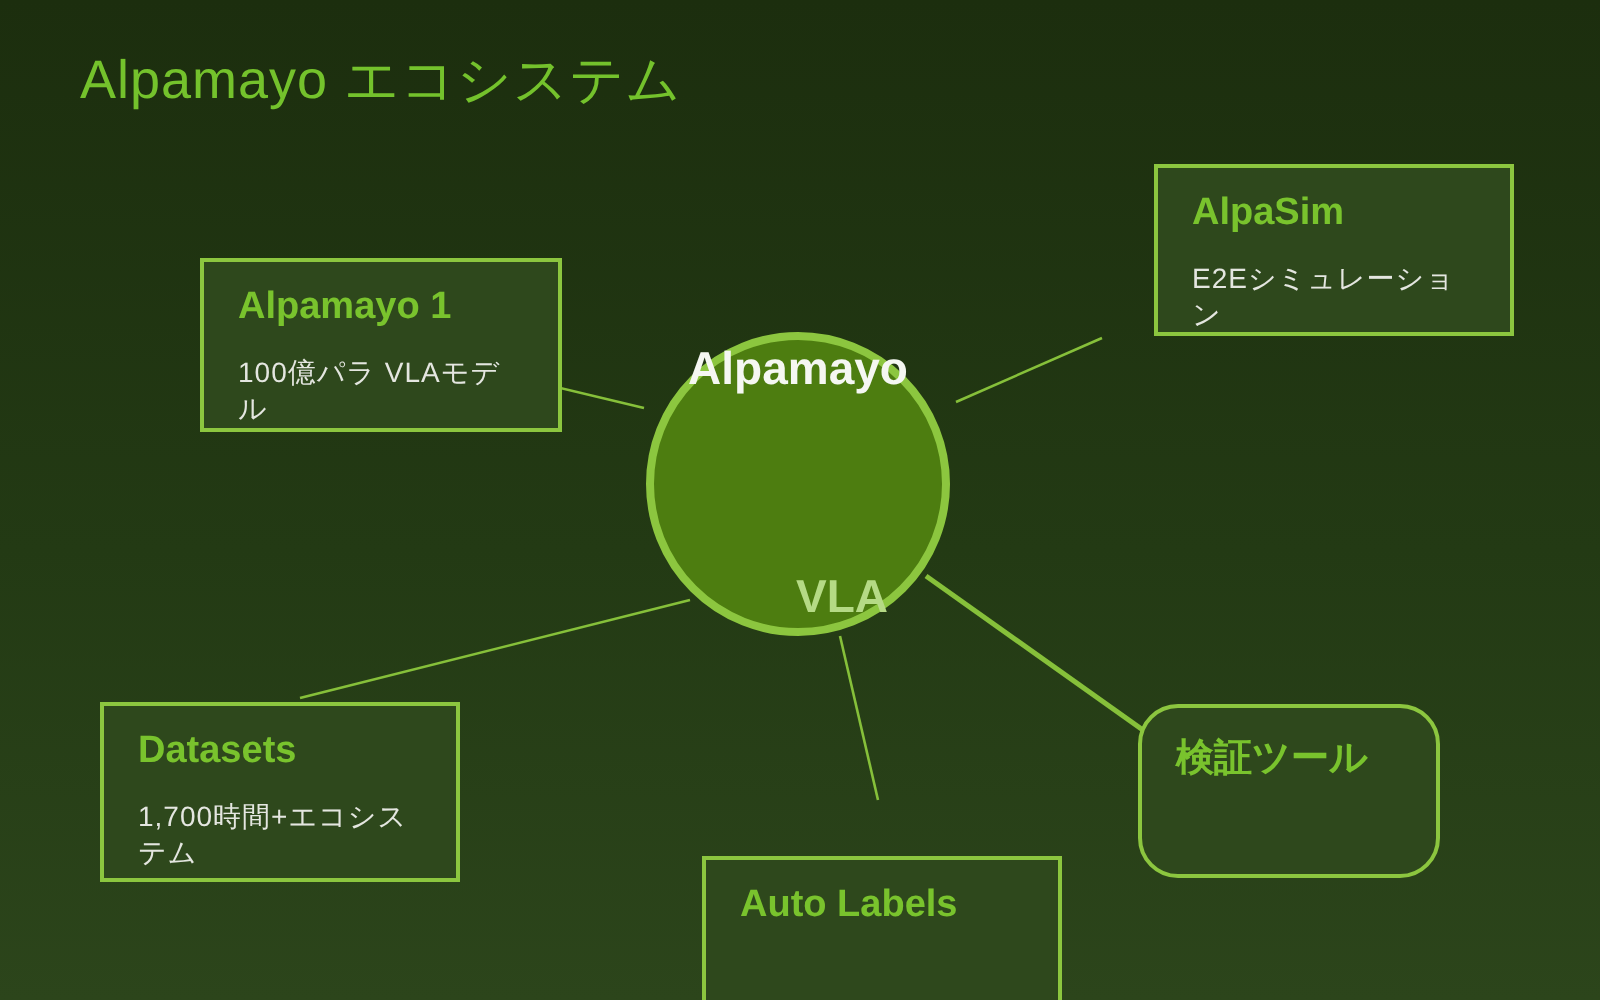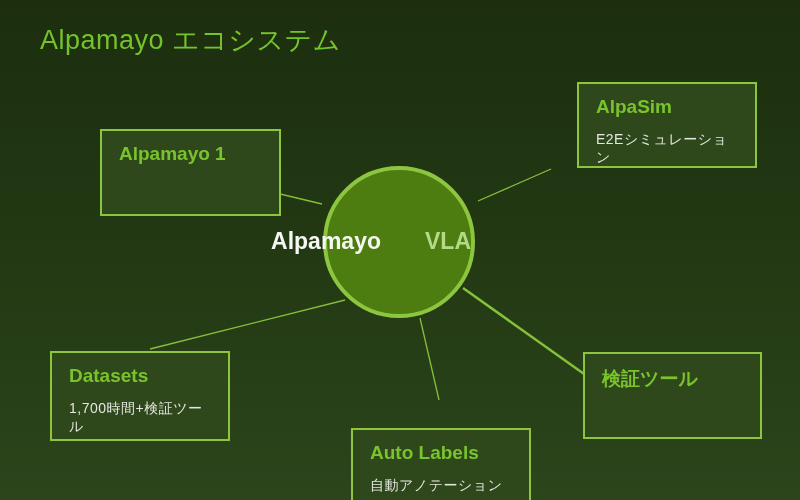--- a/index.html
+++ b/index.html
@@ -26,35 +26,35 @@
   .node-box .node-title{
     font-size:19px;font-weight:bold;color:#79c32d;margin:0 0 13px 0;
   }
   .node-box .node-subtitle{
     font-size:14px;color:#e4e6e0;margin:0;letter-spacing:0.5px;
   }
   .center-circle{
     position:absolute;left:323px;top:166px;width:152px;height:152px;
     box-sizing:border-box;border-radius:50%;
     background:#4d7d10;border:4px solid #8cc63f;
-    display:flex;flex-direction:row;align-items:center;justify-content:flex-end;
+    display:flex;flex-direction:column;align-items:center;justify-content:space-between;
     text-align:center;
   }
   .center-circle .circle-title{
     font-size:23px;font-weight:bold;color:#f5f7f2;line-height:1.3;
   }
   .center-circle .circle-subtitle{
     font-size:23px;font-weight:bold;color:#b5da85;line-height:1.3;margin-left:44px;
   }
   
   #box-0{left:100px;top:81px;width:181px;height:87px;margin-top:48px;}
   #box-1{left:577px;top:82px;width:180px;height:86px;}
   #box-2{left:50px;top:351px;width:180px;height:90px;}
   #box-3{left:351px;top:402px;width:180px;height:87px;margin-top:26px;}
-  #box-4{left:583px;top:352px;width:179px;height:87px;}
+  #box-4{left:569px;top:352px;width:151px;height:87px;border-radius:20px;}
 </style>
 </head>
 <body>
 
 <div class="stage">
 
   <div class="page-title">Alpamayo エコシステム</div>
 
   <svg class="connectors" viewBox="0 0 800 500" xmlns="http://www.w3.org/2000/svg">
     <line x1="322" y1="204" x2="184" y2="171" stroke="#86c03a" stroke-width="1.3"></line>
@@ -64,34 +64,34 @@
     <line x1="463" y1="288" x2="601" y2="386" stroke="#86c03a" stroke-width="2.5"></line>
   </svg>
 
   <div class="center-circle">
     <div class="circle-title">Alpamayo</div>
     <div class="circle-subtitle">VLA</div>
   </div>
 
   <div class="node-box" id="box-0">
     <div class="node-title">Alpamayo 1</div>
+    <div class="node-subtitle">100億パラ VLAモデル</div>
   </div>
 
   <div class="node-box" id="box-1">
     <div class="node-title">AlpaSim</div>
     <div class="node-subtitle">E2Eシミュレーション</div>
   </div>
 
   <div class="node-box" id="box-2">
     <div class="node-title">Datasets</div>
-    <div class="node-subtitle">1,700時間+検証ツール</div>
+    <div class="node-subtitle">1,700時間+エコシステム</div>
   </div>
 
   <div class="node-box" id="box-3">
     <div class="node-title">Auto Labels</div>
-    <div class="node-subtitle">自動アノテーション</div>
   </div>
 
   <div class="node-box" id="box-4">
     <div class="node-title">検証ツール</div>
   </div>
 
 </div>
 
 </body></html>

